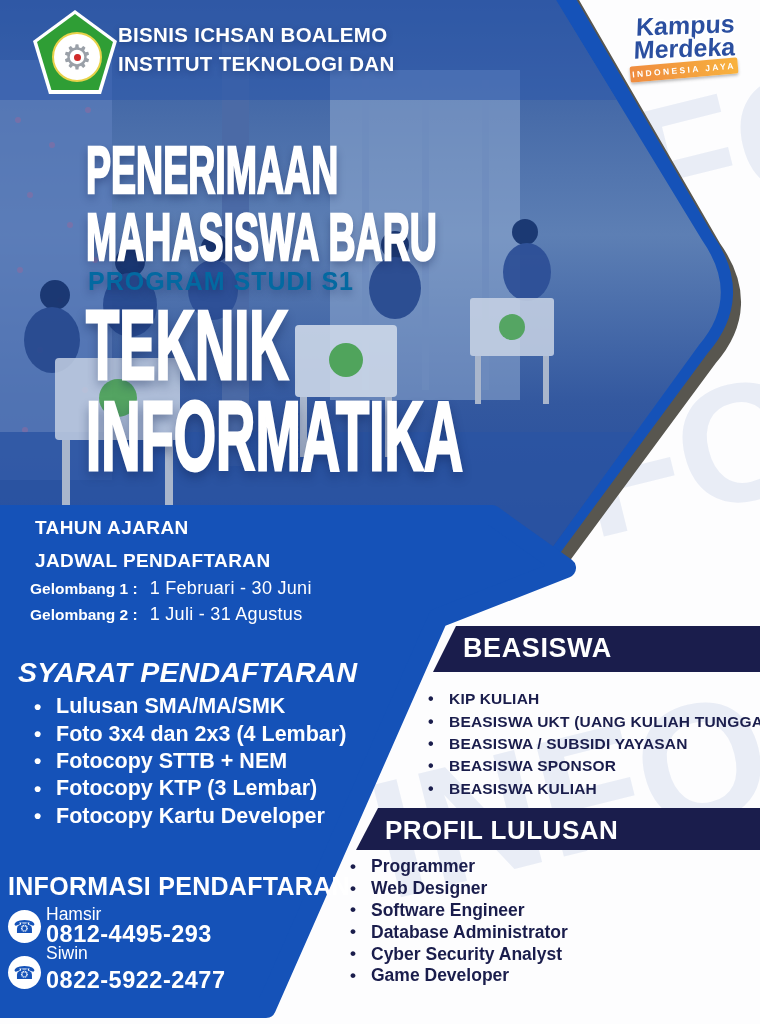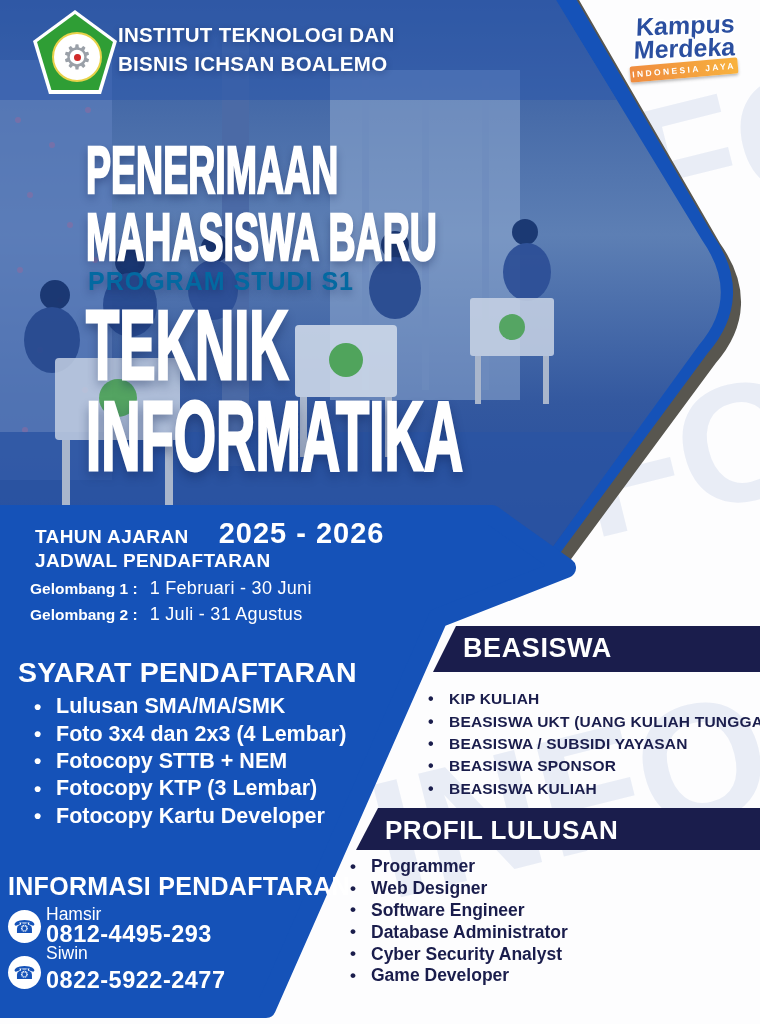--- a/index.html
+++ b/index.html
@@ -43,33 +43,33 @@
   .hero-sub{left:88px;top:267px;z-index:4;color:#0369a1;font-weight:800;
     font-size:25px;letter-spacing:1px;white-space:nowrap;
     text-shadow:0 3px 8px rgba(12,28,75,.40);}
   .hero-prog{left:86px;top:299px;z-index:4;color:#ffffff;font-weight:800;
     font-size:99px;line-height:91px;transform:scaleX(.55);transform-origin:0 0;
     -webkit-text-stroke:3px #ffffff;white-space:nowrap;
     text-shadow:0 6px 14px rgba(12,28,75,.45);}
 
   
   .sched{z-index:6;color:#ffffff;white-space:nowrap;}
-  .sched-row1{left:35px;top:517px;display:flex;align-items:baseline;gap:30px;}
+  .sched-row1{left:35px;top:517px;display:flex;align-items:baseline;gap:46px;}
   .ta-label{font-weight:800;font-size:19px;letter-spacing:.4px;}
   .ta-value{font-weight:800;font-size:29px;letter-spacing:1px;}
   .sched-jadwal{left:35px;top:550px;font-weight:800;font-size:19px;letter-spacing:.4px;}
   .wave{display:flex;align-items:baseline;gap:12px;}
   .wave1{left:30px;top:578px;}
   .wave2{left:30px;top:604px;}
   .wave-label{font-weight:800;font-size:15.5px;}
   .wave-value{font-weight:400;font-size:18px;letter-spacing:.3px;}
 
   
   .syarat-title{left:18px;top:656px;z-index:6;color:#ffffff;font-weight:800;
-    font-size:28.5px;letter-spacing:.2px;white-space:nowrap;}
+    font-size:28.5px;letter-spacing:.2px;white-space:nowrap;font-style:italic;}
   .syarat-list{left:34px;top:693px;z-index:6;color:#ffffff;}
   .syarat-list .li{height:27.4px;display:flex;align-items:center;font-weight:700;font-size:21.5px;white-space:nowrap;}
   .syarat-list .dot{width:22px;font-size:21px;}
 
   
   .beasiswa-title{left:463px;top:633px;z-index:6;color:#ffffff;font-weight:700;
     font-size:27px;letter-spacing:.6px;white-space:nowrap;}
   .beasiswa-list{left:428px;top:688px;z-index:6;color:#1a1d4c;}
   .beasiswa-list .li{height:22.4px;display:flex;align-items:center;font-weight:700;font-size:15.5px;letter-spacing:.2px;white-space:nowrap;}
   .beasiswa-list .dot{width:21px;font-size:16px;}
@@ -187,22 +187,22 @@
   <div class="abs inst-logo">
     <div class="pent"></div>
     <div class="pent-in"></div>
     <div class="pent-ring">
       <span class="gear">⚙</span>
       <span class="atom-dot"></span>
     </div>
   </div>
 
   <div class="abs inst-name">
+    <div>BISNIS ICHSAN BOALEMO</div>
     <div>INSTITUT TEKNOLOGI DAN</div>
-    <div>BISNIS ICHSAN BOALEMO</div>
   </div>
 
   <div class="abs km">
     <div class="km-words">
       <div>Kampus</div>
       <div>Merdeka</div>
     </div>
     <div class="km-ribbon">INDONESIA JAYA</div>
   </div>
 
@@ -211,21 +211,20 @@
     <div>MAHASISWA BARU</div>
   </div>
   <div class="abs hero-sub">PROGRAM STUDI S1</div>
   <div class="abs hero-prog">
     <div>TEKNIK</div>
     <div>INFORMATIKA</div>
   </div>
 
   <div class="abs sched sched-row1">
     <span class="ta-label">TAHUN AJARAN</span>
-    <span class="ta-value">2025 - 2026</span>
   </div>
   <div class="abs sched sched-jadwal">JADWAL PENDAFTARAN</div>
   <div class="abs sched wave wave1">
     <span class="wave-label">Gelombang 1 :</span>
     <span class="wave-value">1 Februari - 30 Juni</span>
   </div>
   <div class="abs sched wave wave2">
     <span class="wave-label">Gelombang 2 :</span>
     <span class="wave-value">1 Juli - 31 Agustus</span>
   </div>

